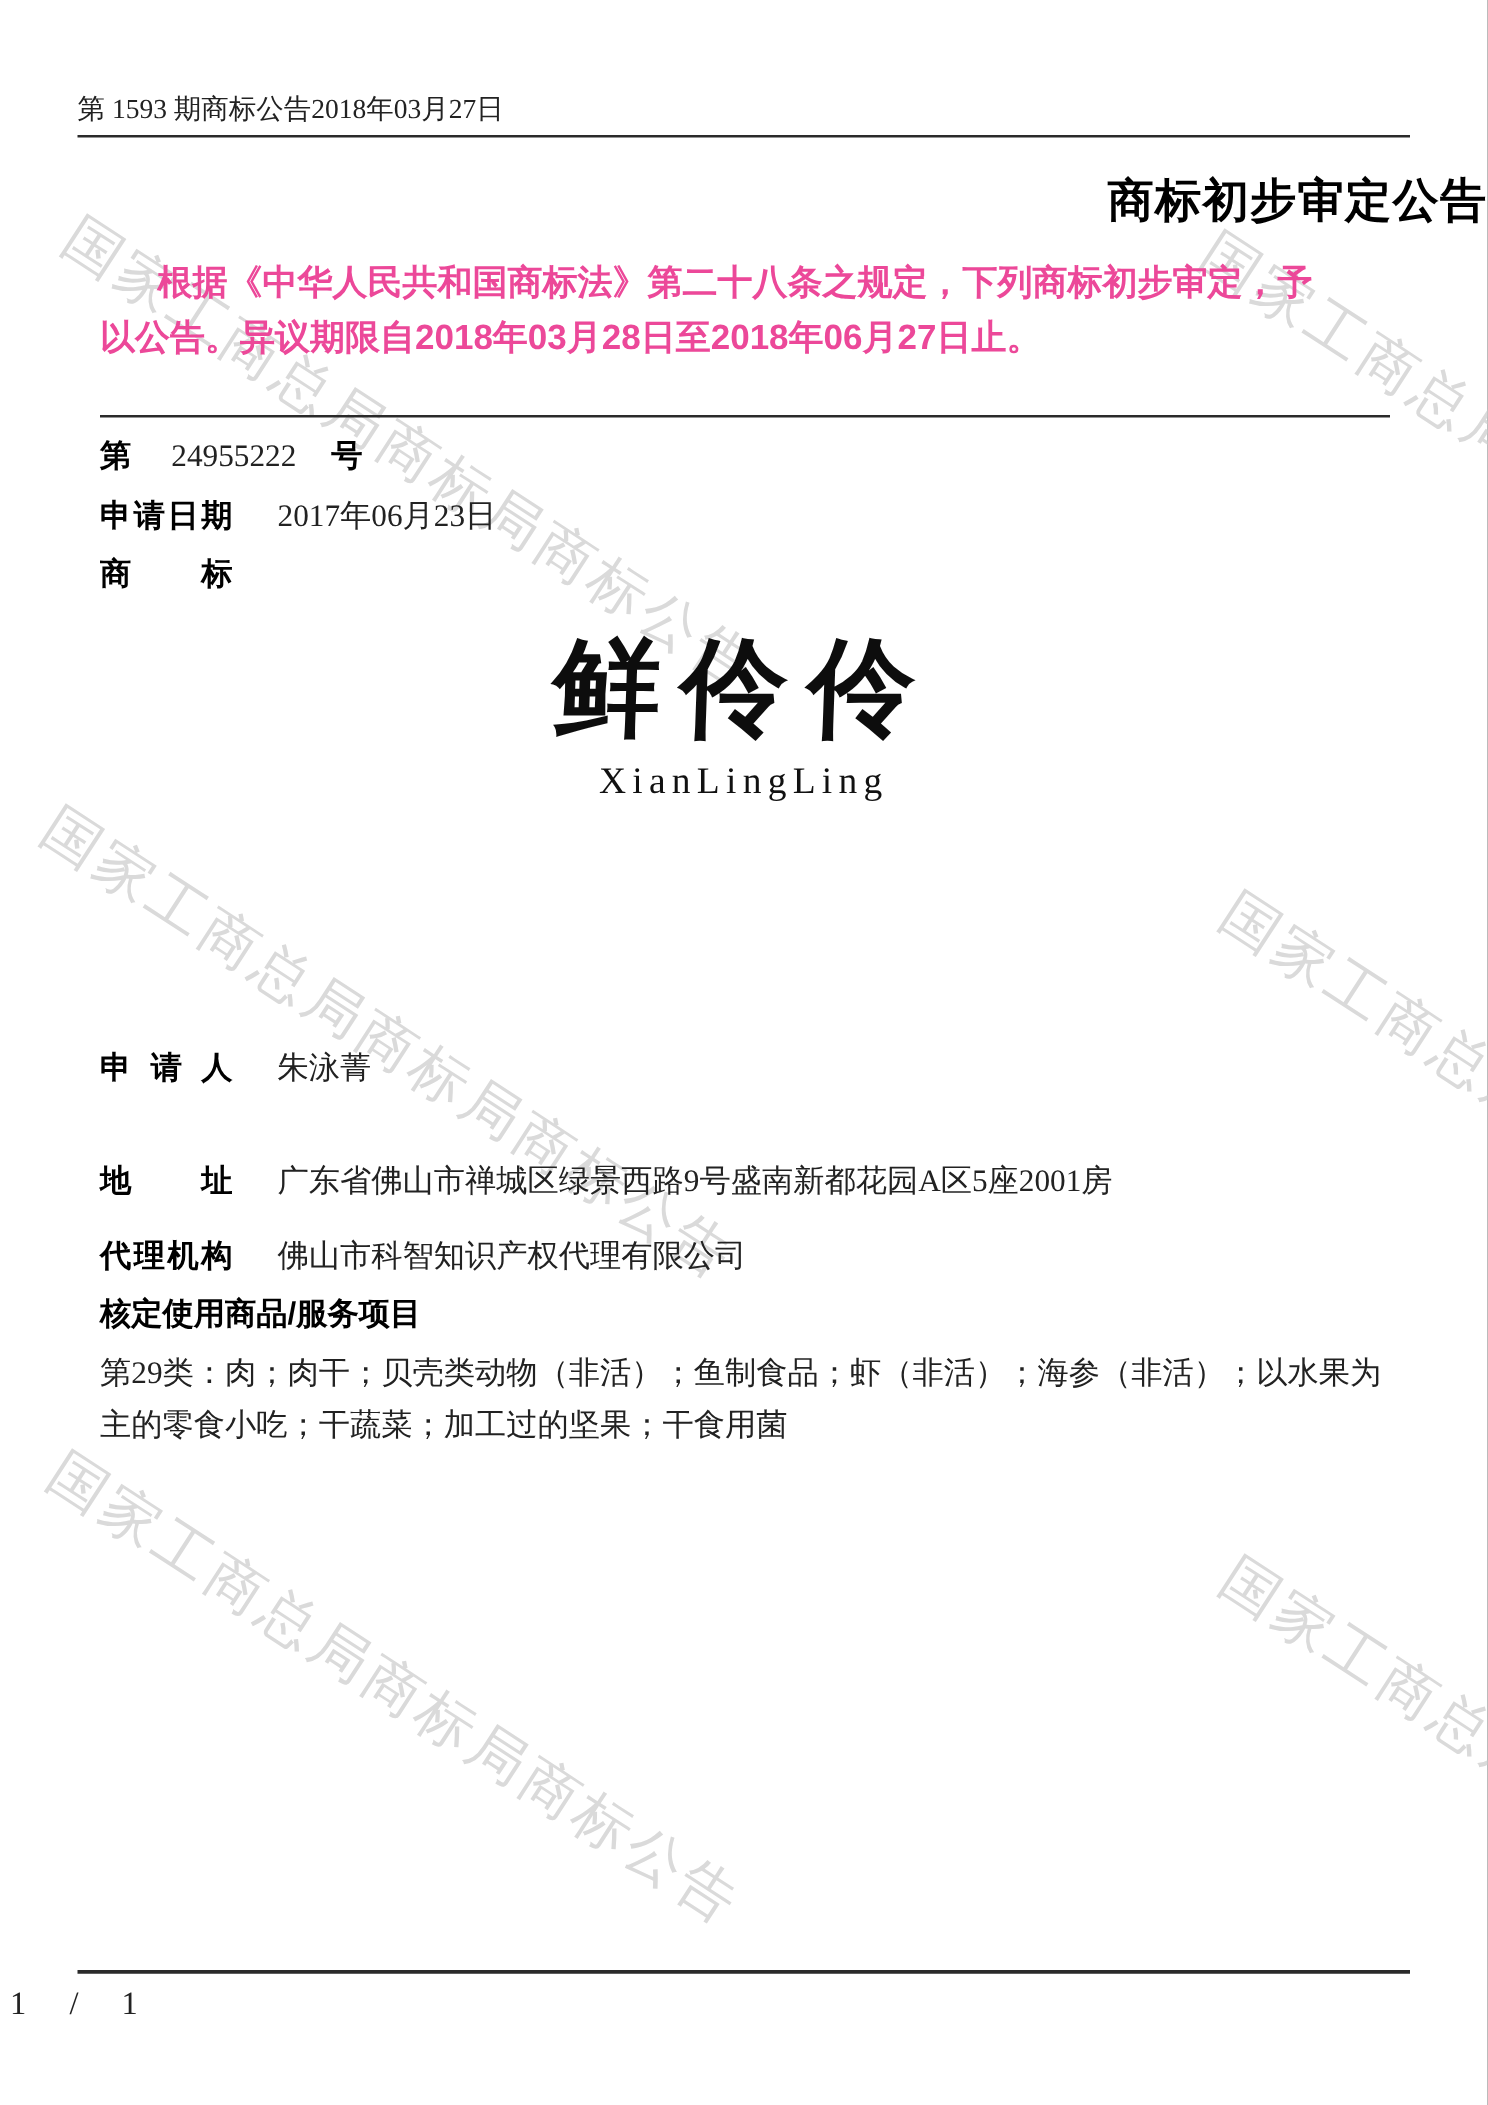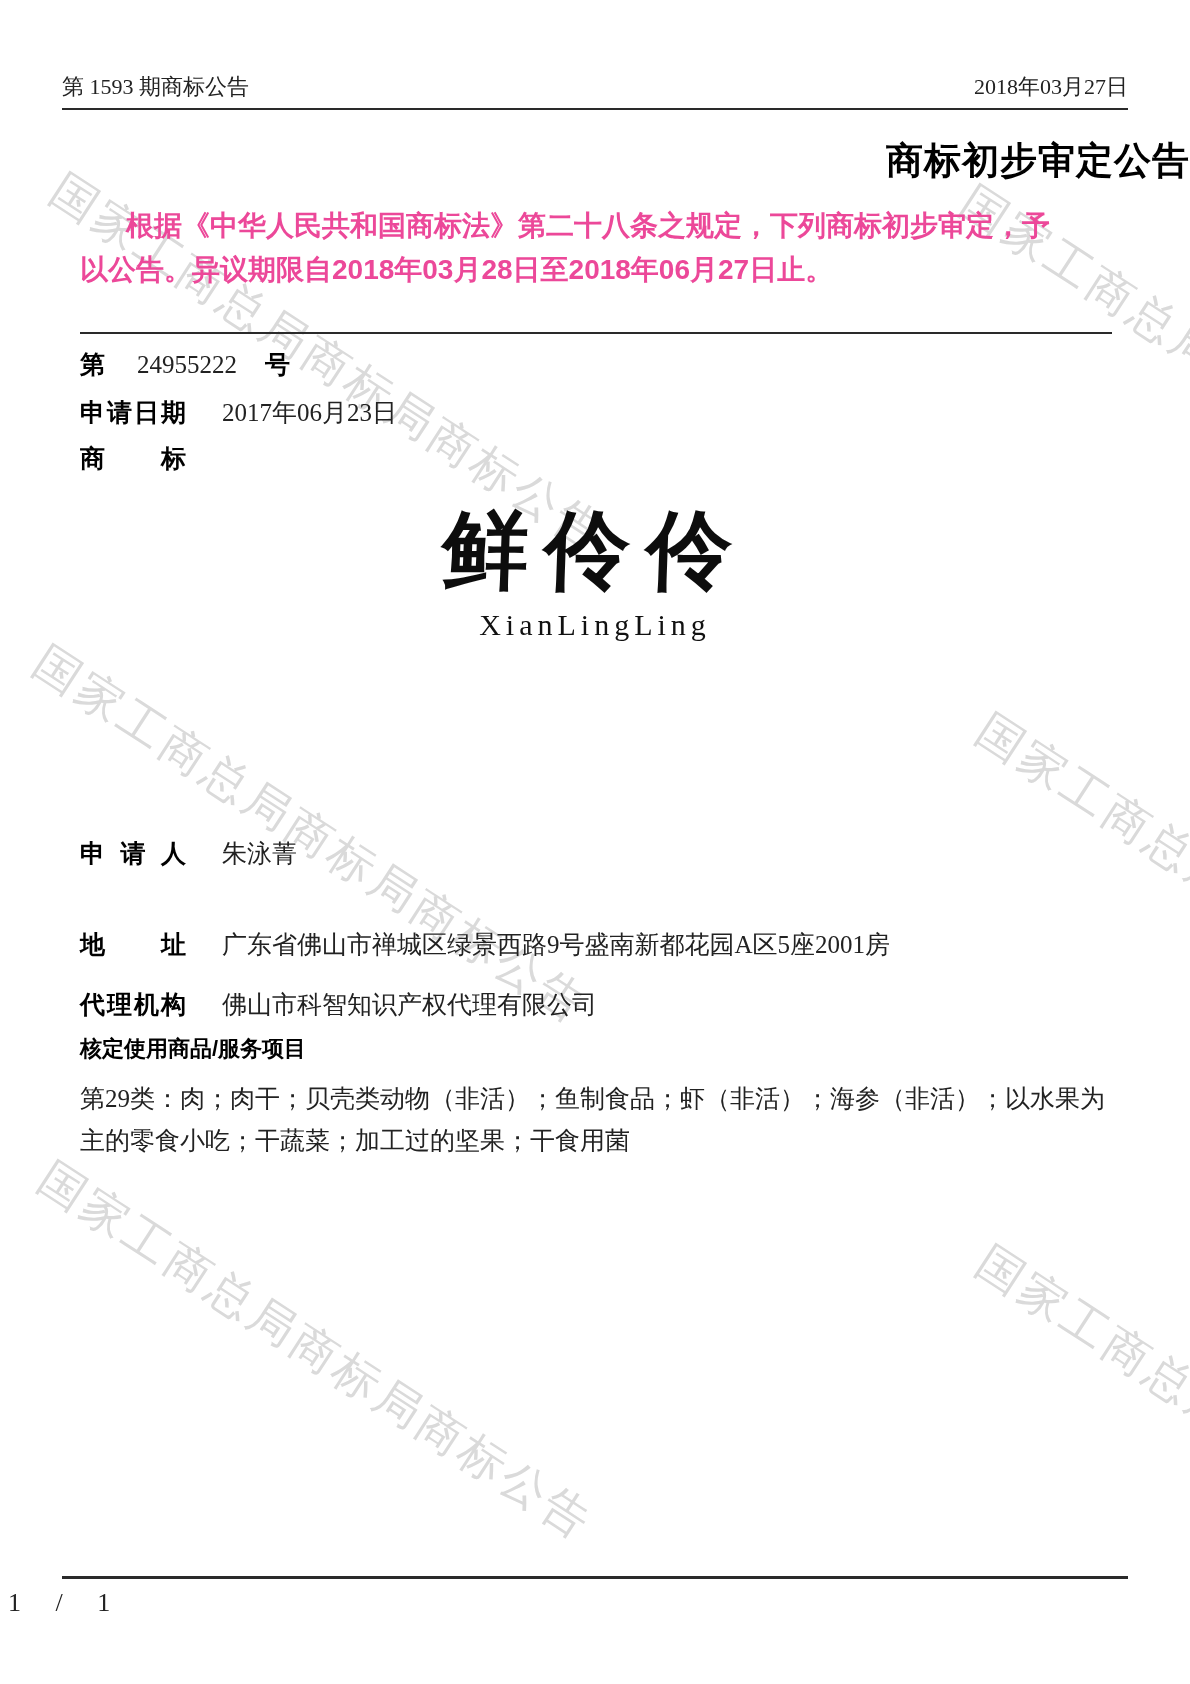--- a/index.html
+++ b/index.html
@@ -29,21 +29,21 @@
   .wm2{left:982px;top:172px;}
   .wm3{left:55px;top:632px;}
   .wm4{left:998px;top:700px;}
   .wm5{left:60px;top:1148px;}
   .wm6{left:998px;top:1232px;}
   
   .content{position:absolute;inset:0;z-index:1;}
   .abs{position:absolute;left:80px;right:78px;}
   
   .hdr{position:absolute;left:62px;right:62px;top:72px;
-       display:flex;justify-content:space-between;
+       display:flex;justify-content:flex-start;
        font-size:22px;color:#222;}
   .rule{position:absolute;left:62px;right:62px;border-top:3px solid #2a2a2a;}
   .rule-top{top:108px;border-top-width:2.5px;}
   .rule-mid{left:80px;right:78px;top:332px;border-top-width:2px;}
   .rule-foot{top:1576px;}
   
   .title{position:absolute;left:0;right:0;top:136px;
          text-align:right;font-size:37px;font-weight:bold;color:#000;
          letter-spacing:1px;}
   
@@ -69,21 +69,21 @@
   .row-address{top:928px;}
   .row-agent{top:988px;}
   
   .tm{position:absolute;left:0;right:0;top:498px;text-align:center;}
   .tm-cn{font-size:86px;font-weight:900;color:#0d0d0d;
          letter-spacing:16px;line-height:1.25;
          transform:skewX(-2deg);display:inline-block;}
   .tm-latin{margin-top:2px;font-size:30px;letter-spacing:5px;color:#111;}
   
   .goods-heading{top:1034px;font-family:"Liberation Sans", sans-serif;
-                 font-weight:bold;font-size:22px;color:#000;}
+                 font-weight:bold;font-size:25px;color:#000;}
   .goods{top:1078px;font-size:25px;line-height:42px;color:#222;
          white-space:nowrap;}
   .goods span{display:block;}
   
   .foot-text{position:absolute;left:0;right:0;top:1588px;
              text-align:left;font-size:26px;color:#222;}
   .foot-text .sep{display:inline-block;margin:0 20px;}
   .foot-text .pg{display:inline-block;margin:0 8px;}
 </style>
 </head>

